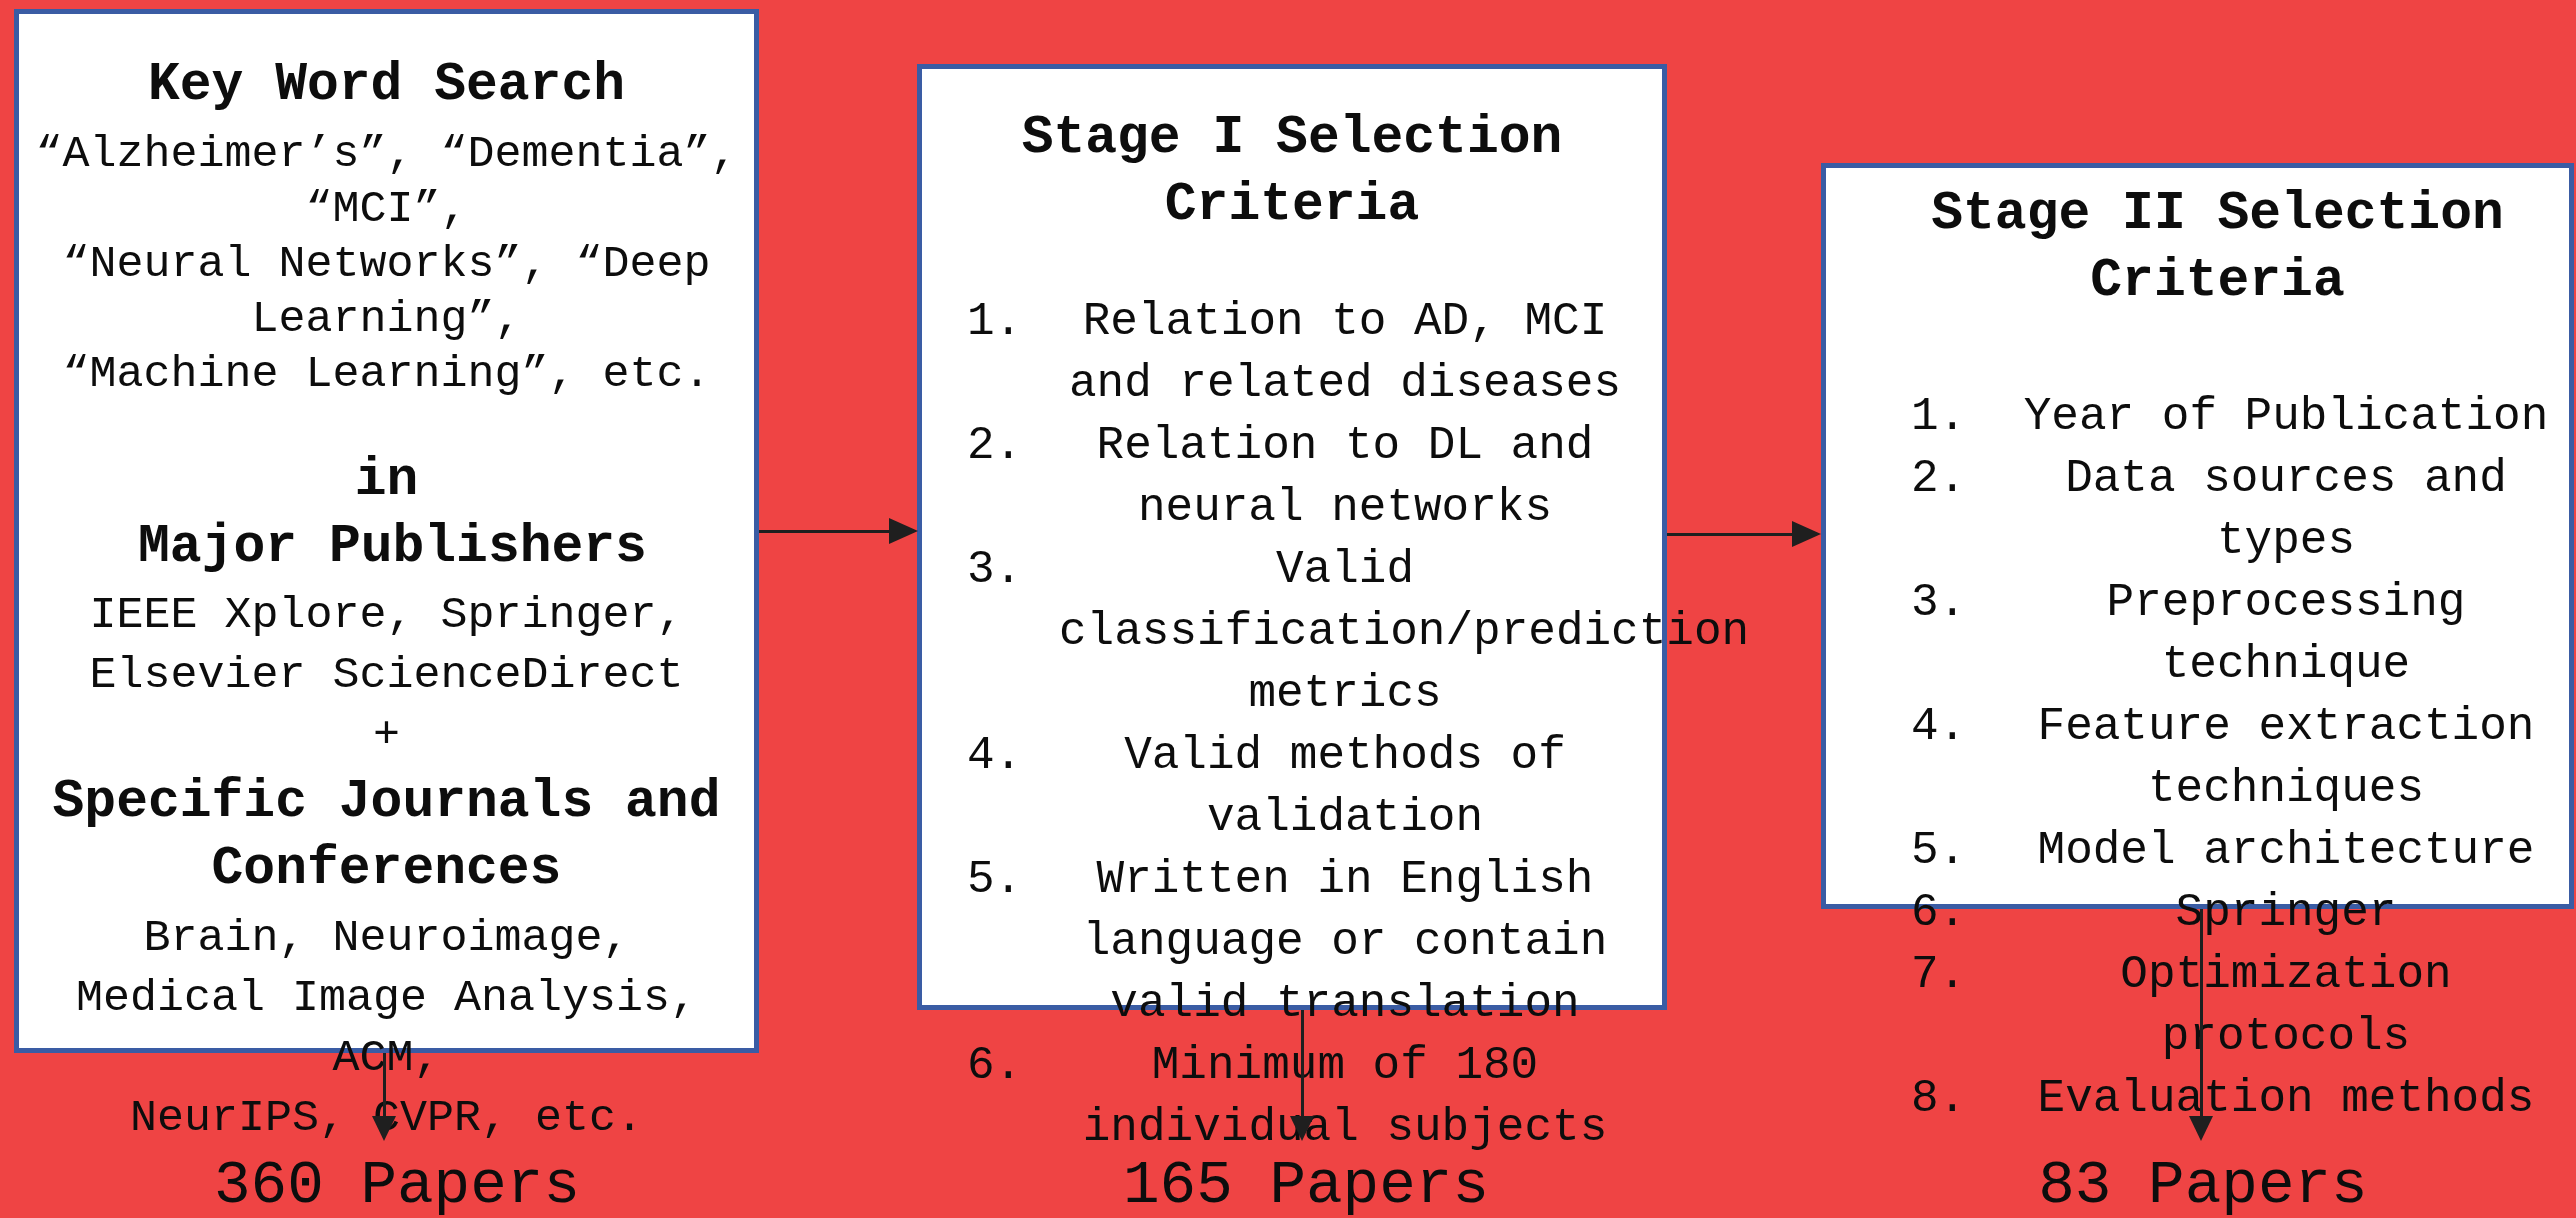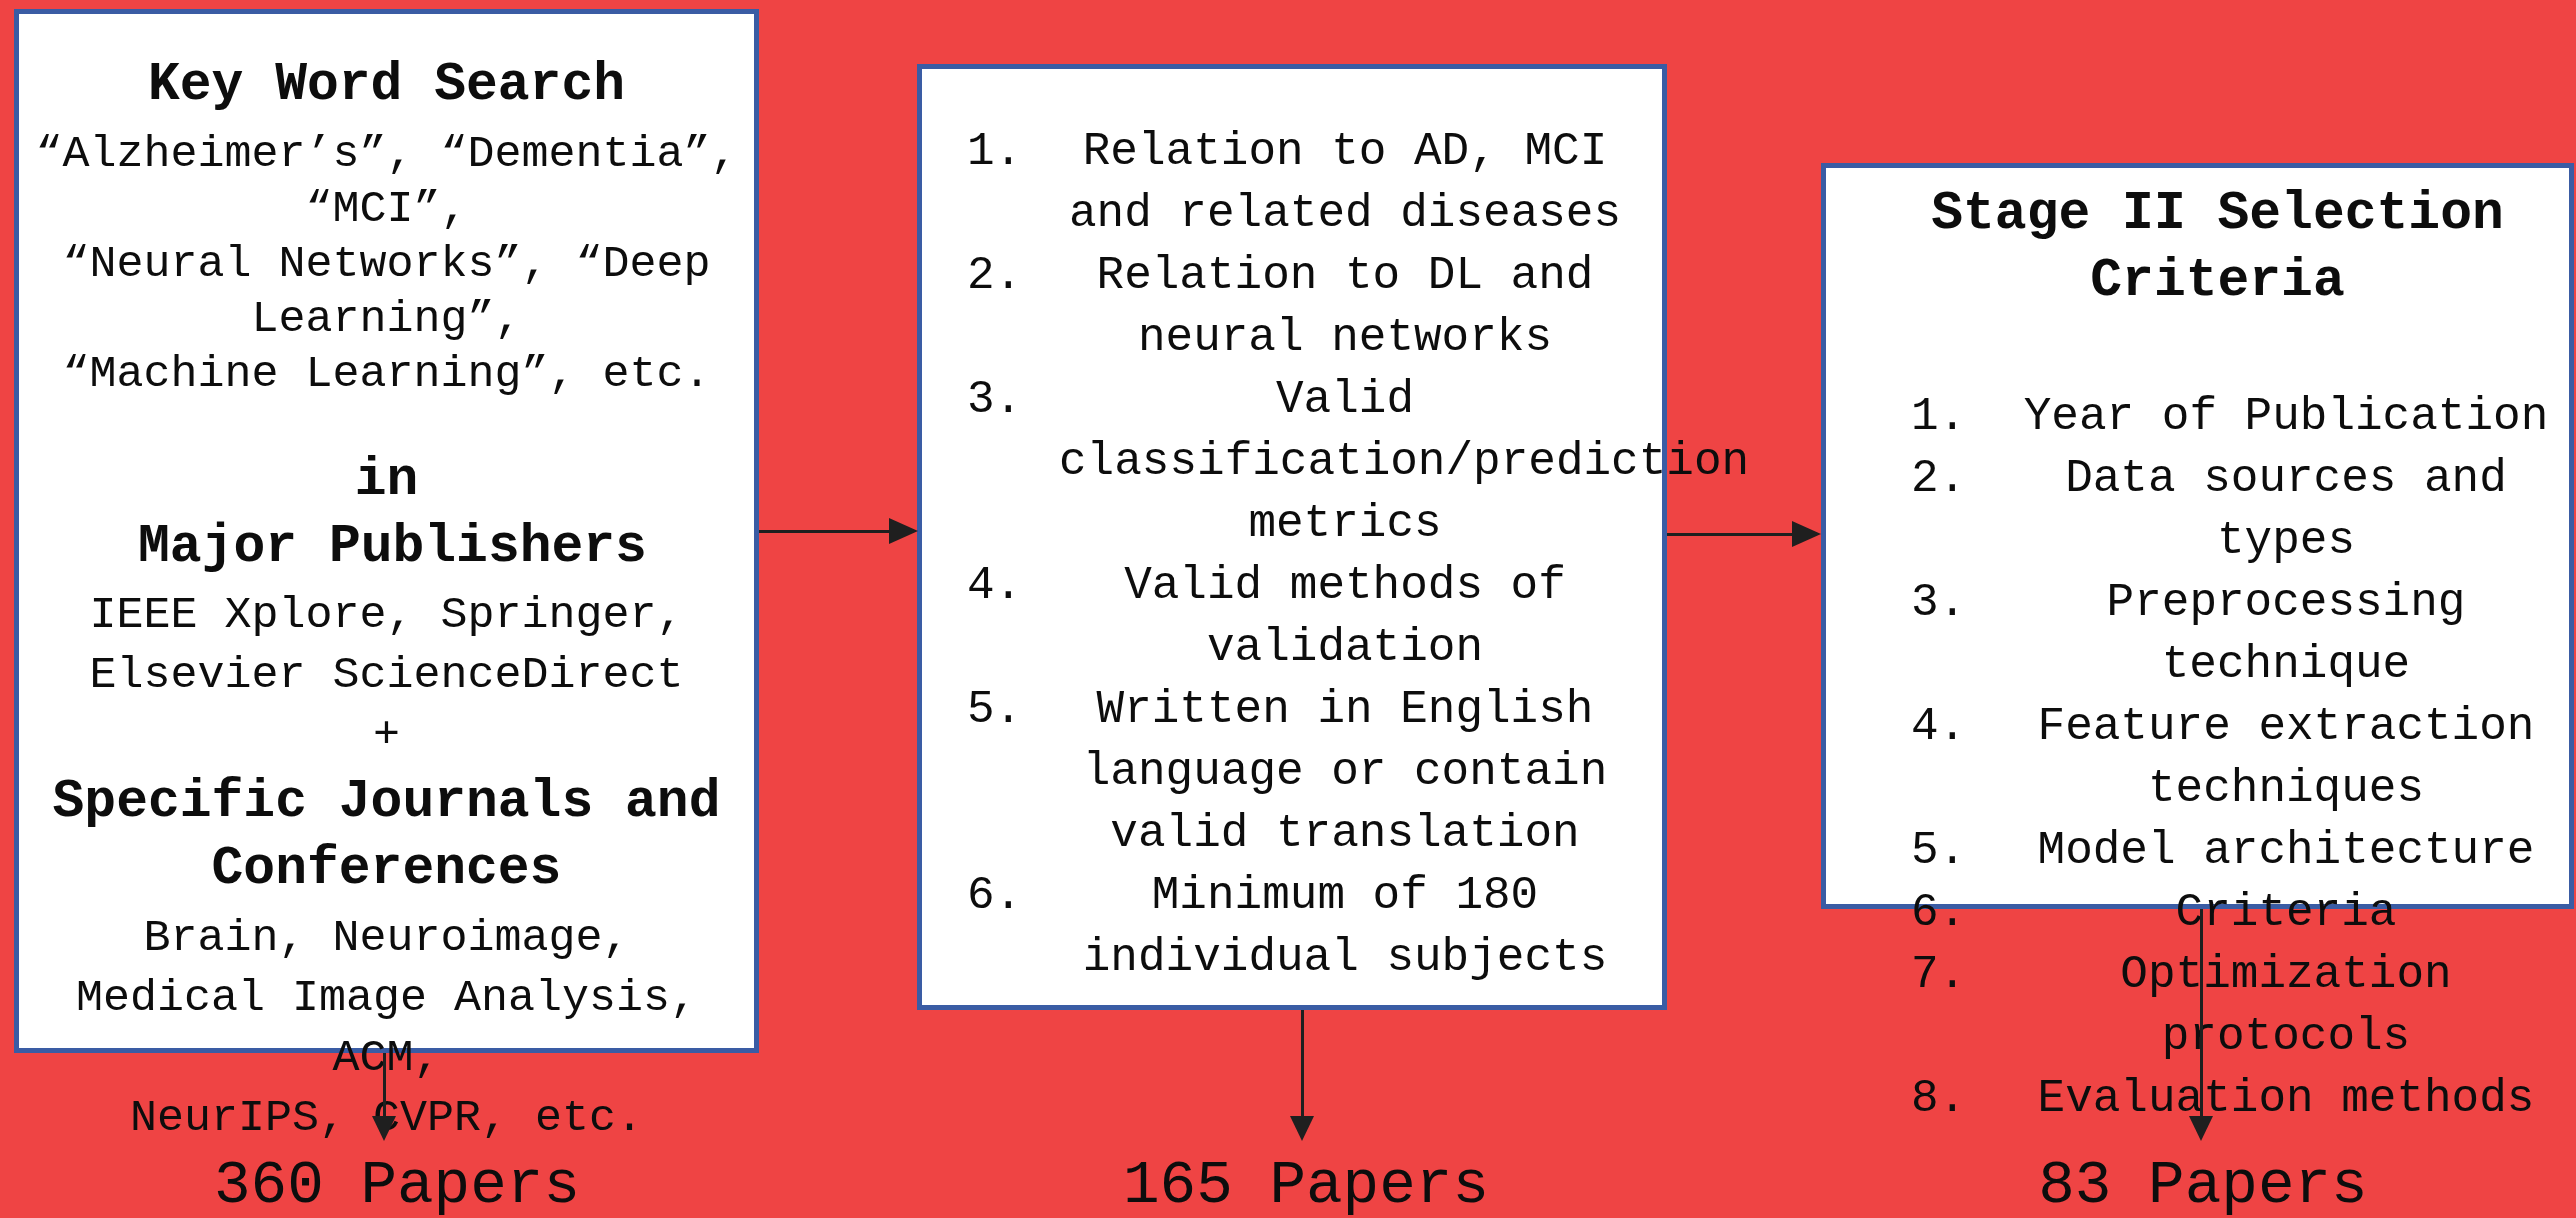--- a/index.html
+++ b/index.html
@@ -107,20 +107,21 @@
     <div class="plus-line">+</div>
     <div class="journals-heading">Specific Journals and Conferences</div>
     <div class="journals-block">
       <div class="pub-line">Brain, Neuroimage,</div>
       <div class="pub-line">Medical Image Analysis, ACM,</div>
       <div class="pub-line">NeurIPS, CVPR, etc.</div>
     </div>
   </div>
 
   <div class="box" id="stage1-box">
+    <div class="box-title">Stage I Selection Criteria</div>
     <div class="criteria-list">
       <div class="criteria-item">
         <span class="item-num">1.</span>
         <span class="item-text">Relation to AD, MCI and related diseases</span>
       </div>
       <div class="criteria-item">
         <span class="item-num">2.</span>
         <span class="item-text">Relation to DL and neural networks</span>
       </div>
       <div class="criteria-item">
@@ -160,21 +161,21 @@
       <div class="criteria-item">
         <span class="item-num">4.</span>
         <span class="item-text">Feature extraction techniques</span>
       </div>
       <div class="criteria-item">
         <span class="item-num">5.</span>
         <span class="item-text">Model architecture</span>
       </div>
       <div class="criteria-item">
         <span class="item-num">6.</span>
-        <span class="item-text">Criteria</span>
+        <span class="item-text">Springer</span>
       </div>
       <div class="criteria-item">
         <span class="item-num">7.</span>
         <span class="item-text">Optimization protocols</span>
       </div>
       <div class="criteria-item">
         <span class="item-num">8.</span>
         <span class="item-text">Evaluation methods</span>
       </div>
     </div>

